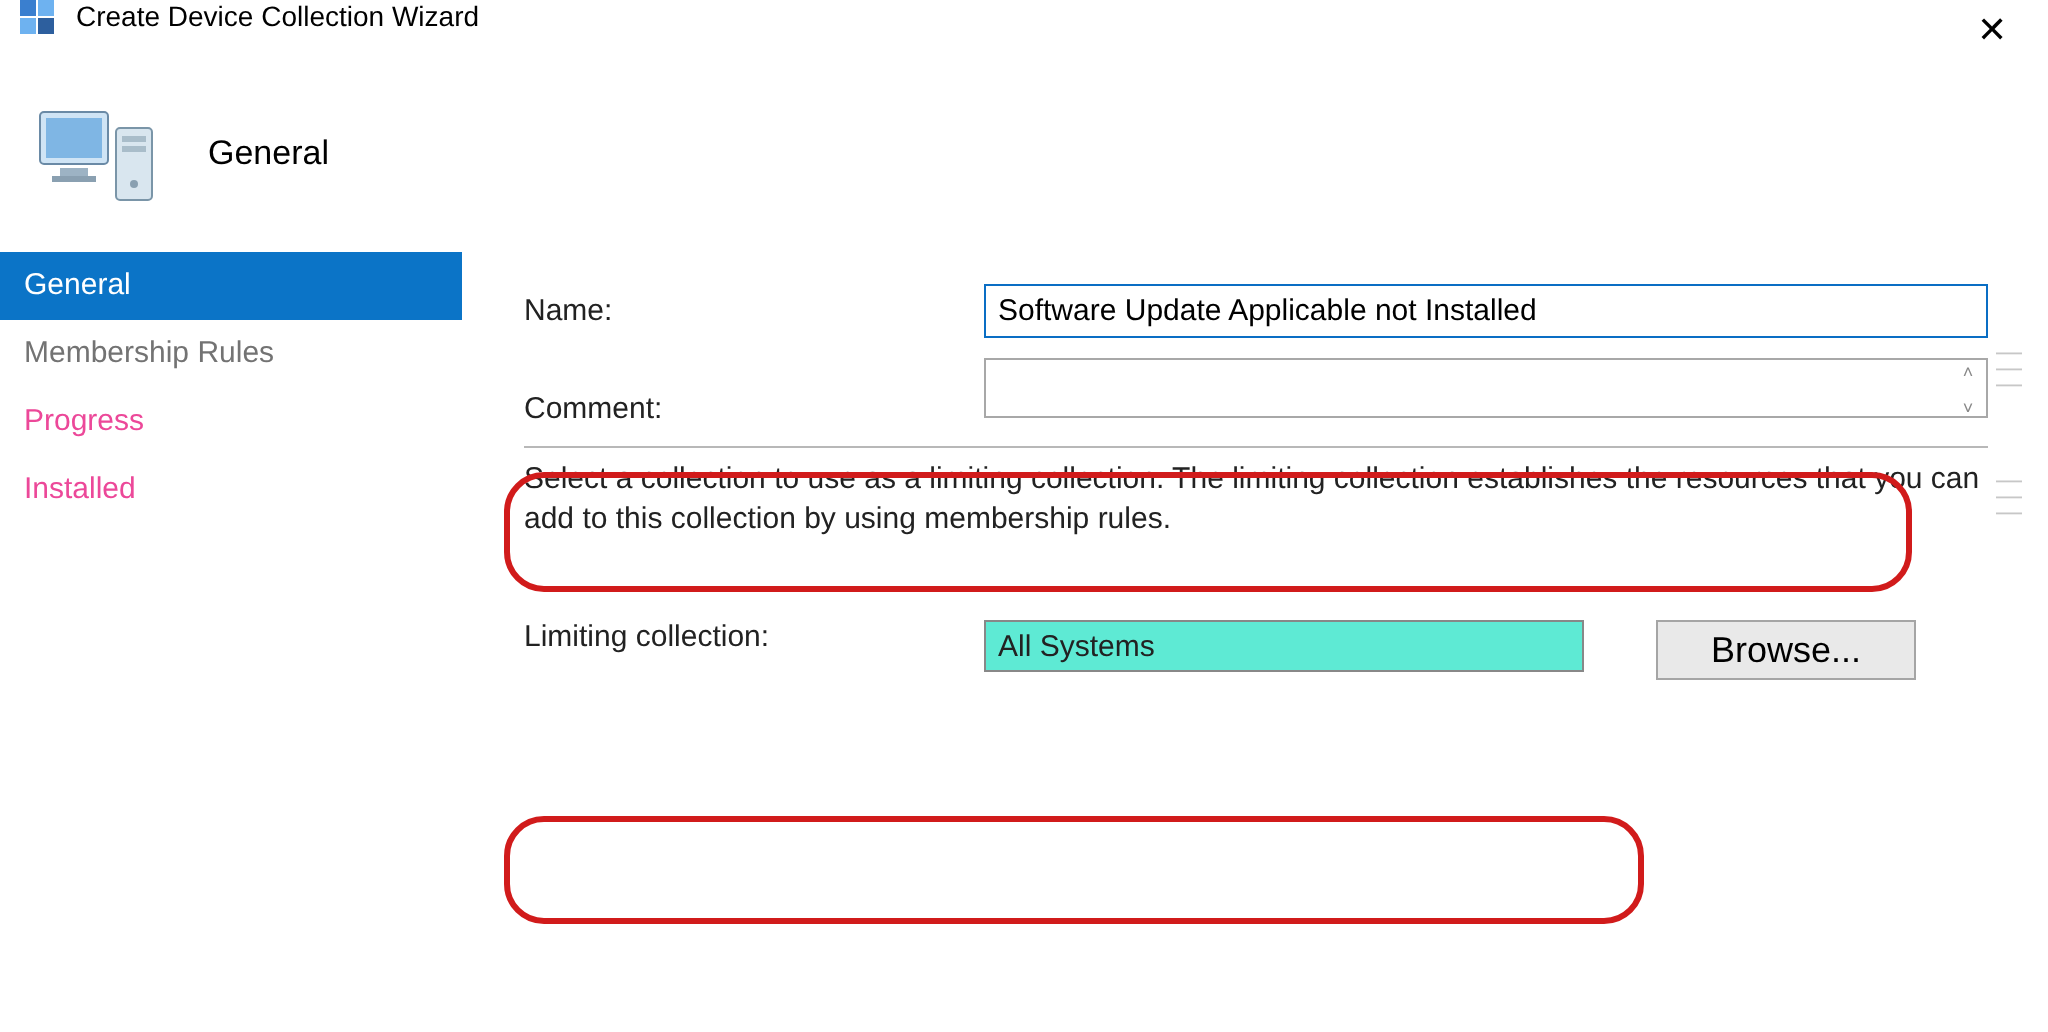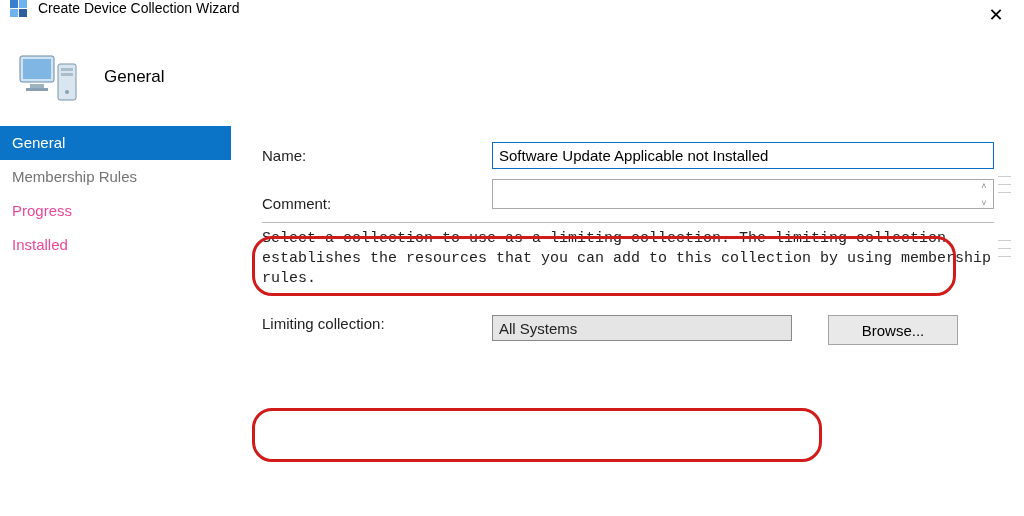--- a/index.html
+++ b/index.html
@@ -159,51 +159,50 @@
   .divider {
     border: none;
     border-top: 1px solid #b8b8b8;
     margin: 4px 0 6px 0;
   }
 
   .helptext {
     font-size: 15px;
     line-height: 20px;
     color: #222;
-    margin-bottom: 26px;
-    font-family: Liberation Mono, monospace;
+    margin-bottom: 40px;
   }
 
   .limit-row {
     display: flex;
     align-items: flex-start;
   }
   .limit-row .lbl {
     width: 230px;
     font-size: 15px;
   }
   .limit-box {
     width: 300px;
     height: 26px;
     border: 1px solid #888;
     padding: 2px 6px;
     box-sizing: border-box;
     font-size: 15px;
-    background: #e5e5e5;
+    background: #5eead4;
     display: flex;
     align-items: center;
   }
   .browse-btn {
     margin-left: 36px;
     width: 130px;
     height: 30px;
     border: 1px solid #a5a5a5;
     background: #e9e9e9;
     font-family: inherit;
-    font-size: 15px;
+    font-size: 18px;
   }
 
   
   .annot {
     position: absolute;
     border: 3px solid #d11b1b;
     border-radius: 20px;
     pointer-events: none;
   }
   #annot1 { left: 252px; top: 236px; width: 698px; height: 54px; }

